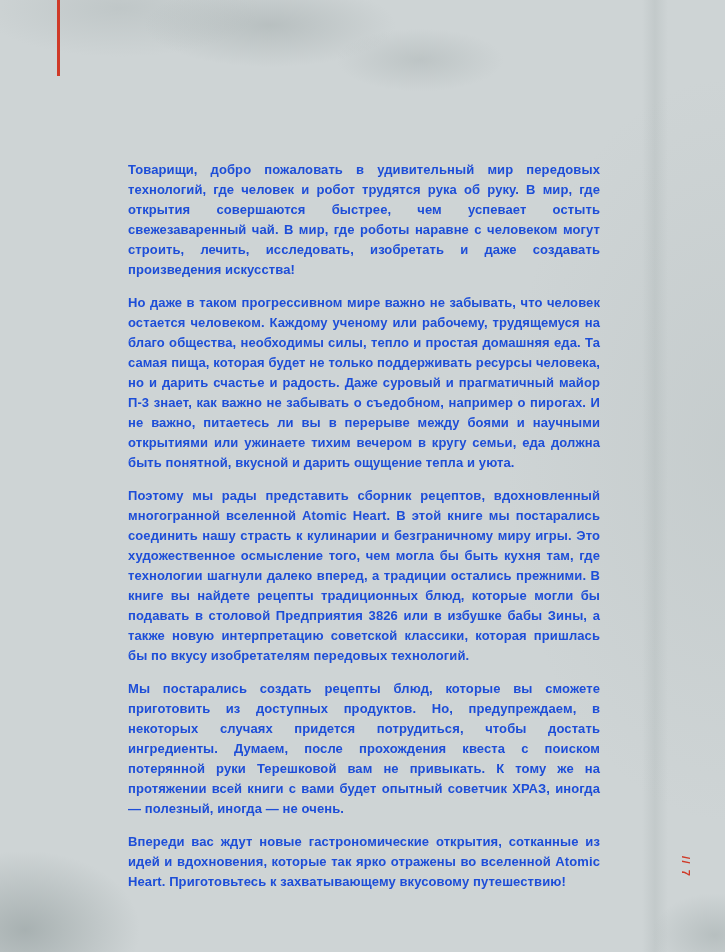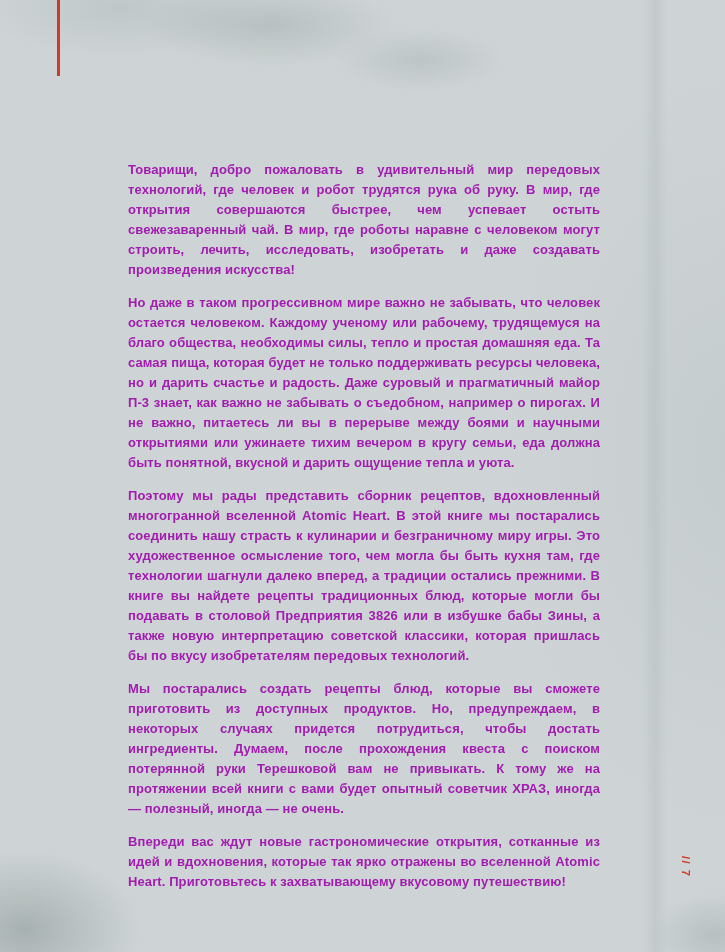--- a/index.html
+++ b/index.html
@@ -34,21 +34,21 @@
     top: 0;
     width: 3px;
     height: 76px;
     background: #cf3a28;
   }
   .text-block {
     position: absolute;
     left: 128px;
     top: 160px;
     width: 472px;
-    color: #a21caf;
+    color: #1d4ed8;
     font-size: 13px;
     line-height: 20px;
     font-weight: bold;
     text-align: justify;
     letter-spacing: 0.1px;
     hyphens: auto;
     -webkit-hyphens: auto;
   }
   .text-block p {
     margin: 0 0 13px 0;

